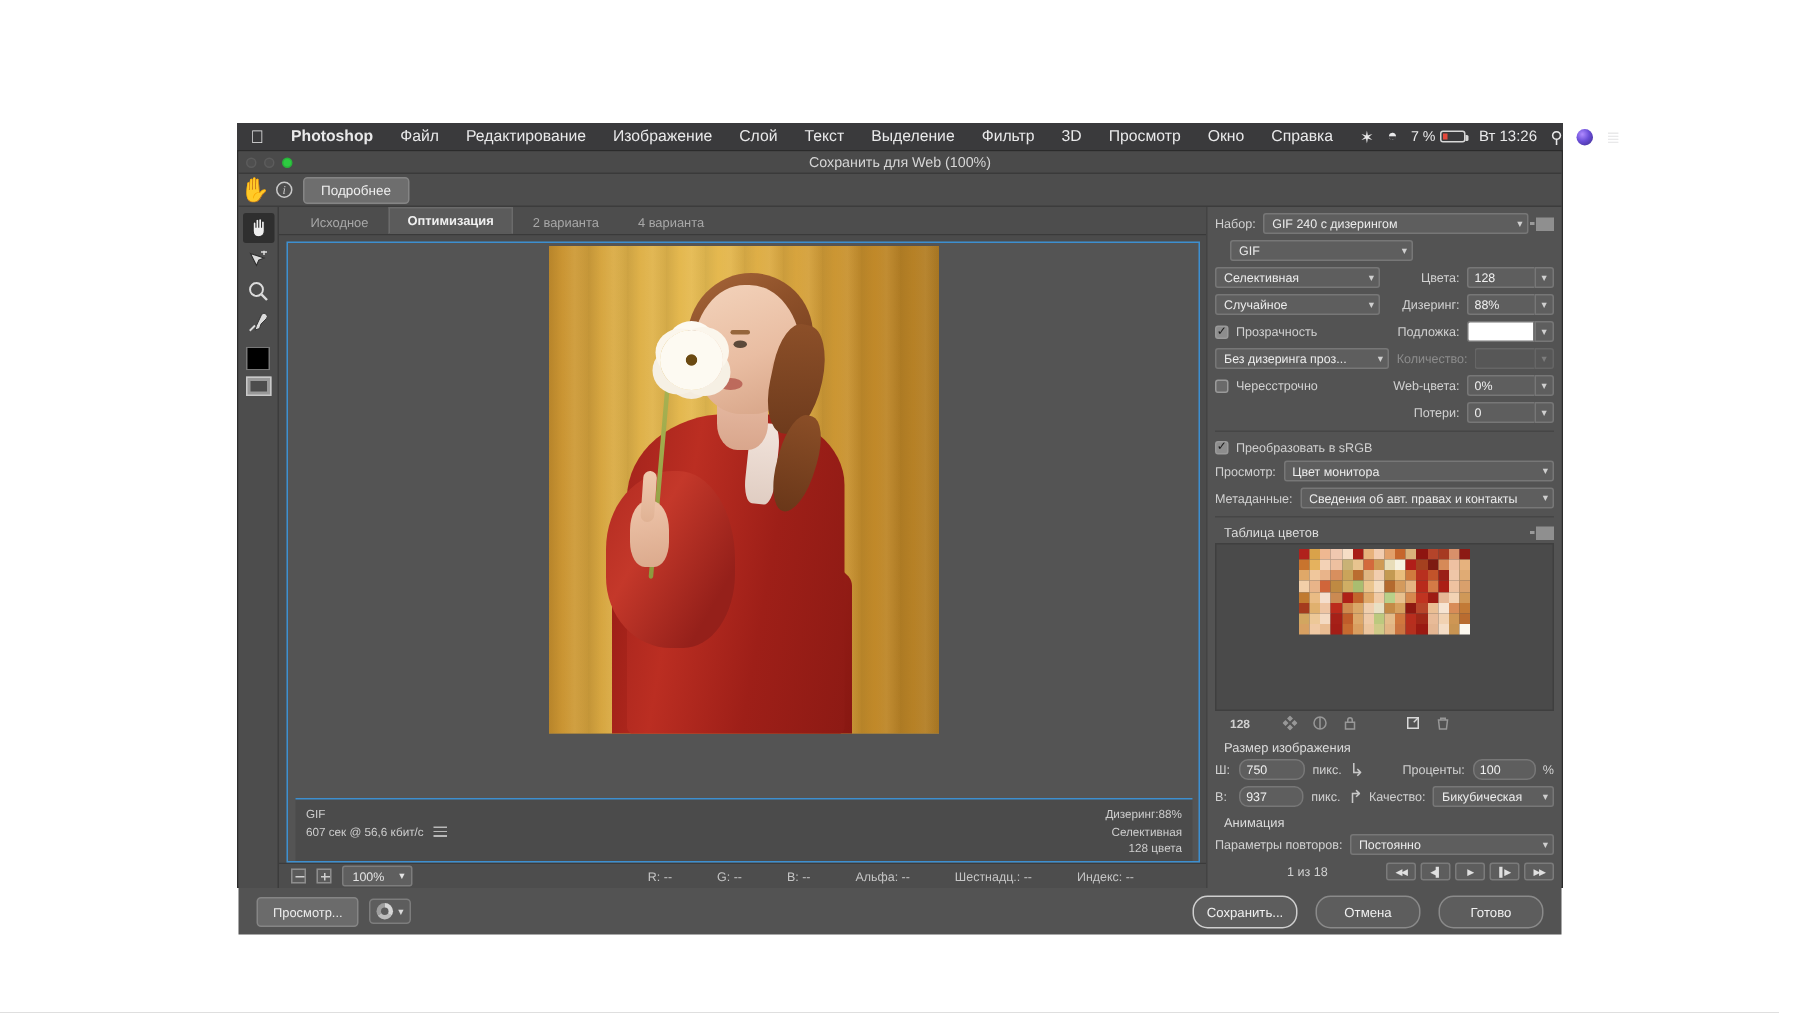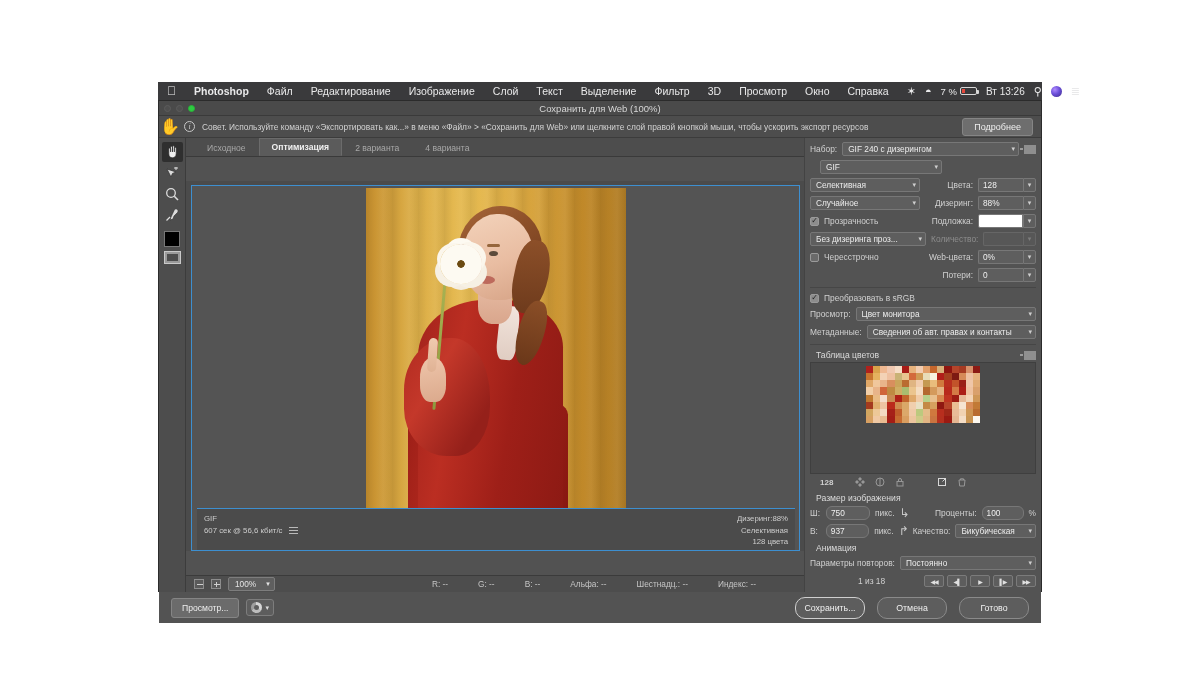--- a/index.html
+++ b/index.html
@@ -77,21 +77,21 @@
   .toolcol { width: 27px; background: #4d4d4d; padding-top: 3px; border-right:1px solid #3c3c3c;}
   .tool {
     width: 21px; height: 20px; margin: 1px auto; display: flex;
     align-items: center; justify-content: center; color: #d9d9d9; border-radius: 2px;
   }
   .tool.active { background: #2f2f2f; }
   .tool-sw { width: 16px; height: 16px; background: #000; border: 1px solid #777; margin: 6px auto 4px; }
   .tool-slice { width: 17px; height: 13px; margin: 2px auto; background:#9a9a9a; border:1px solid #c9c9c9; position:relative;}
   .tool-slice:after{content:"";position:absolute;left:2px;top:2px;right:2px;bottom:2px;background:#4d4d4d;}
 
-  .center { flex: 1; background: #525252; display: flex; flex-direction: column; min-width: 0; gap: 24px; }
+  .center { flex: 1; background: #525252; display: flex; flex-direction: column; min-width: 0; }
   .rightpanel { width: 237px; background: #535353; border-left: 1px solid #434343;
                 padding: 4px 5px 0 5px; font-size: 9px; color: #d2d2d2; }
 
   
   .tabsrow { height: 19px; background: #4d4d4d; display: flex; align-items: flex-end; padding-left: 8px; border-bottom:1px solid #3a3a3a;}
   .tab { font-size: 8.6px; color: #a8a8a8; padding: 3px 12px 3px; border: 1px solid transparent; border-bottom: none; }
   .tab.active { background: #5b5b5b; color: #f0f0f0; font-weight: bold; border-color: #6b6b6b; border-bottom: 1px solid #5b5b5b; }
 
   
   .canvaswrap { flex: 1; position: relative; background: #4b4b4b; padding: 4px 4px 0 4px; }
@@ -295,21 +295,20 @@
         <span class="tl"></span>
         <span class="tl"></span>
         <span class="tl green"></span>
       </div>
       <div class="title-txt">Сохранить для Web (100%)</div>
     </div>
 
     <div class="tipbar">
       <div class="tip-hand">✋</div>
       <div class="info-circ">i</div>
-      <div class="tip-txt">Совет. Используйте команду «Экспортировать как...» в меню «Файл» &gt; «Сохранить для Web» или щелкните слой правой кнопкой мыши, чтобы ускорить экспорт ресурсов</div>
       <div class="btn-more">Подробнее</div>
     </div>
 
     <div class="wbody">
 
       <div class="toolcol">
         <div class="tool active">
           <svg width="13" height="14" viewBox="0 0 14 15">
             <path d="M3 9V4.2a1 1 0 012 0V7.4V2.2a1 1 0 012 0V7.4V1.8a1 1 0 012 0V7.4V3.4a1 1 0 012 0v6.1c0 2.6-1.8 4.3-4.1 4.3C4.5 13.8 3 12 3 9.7z" fill="#efefef" stroke="#2b2b2b" stroke-width=".8"></path>
           </svg>

